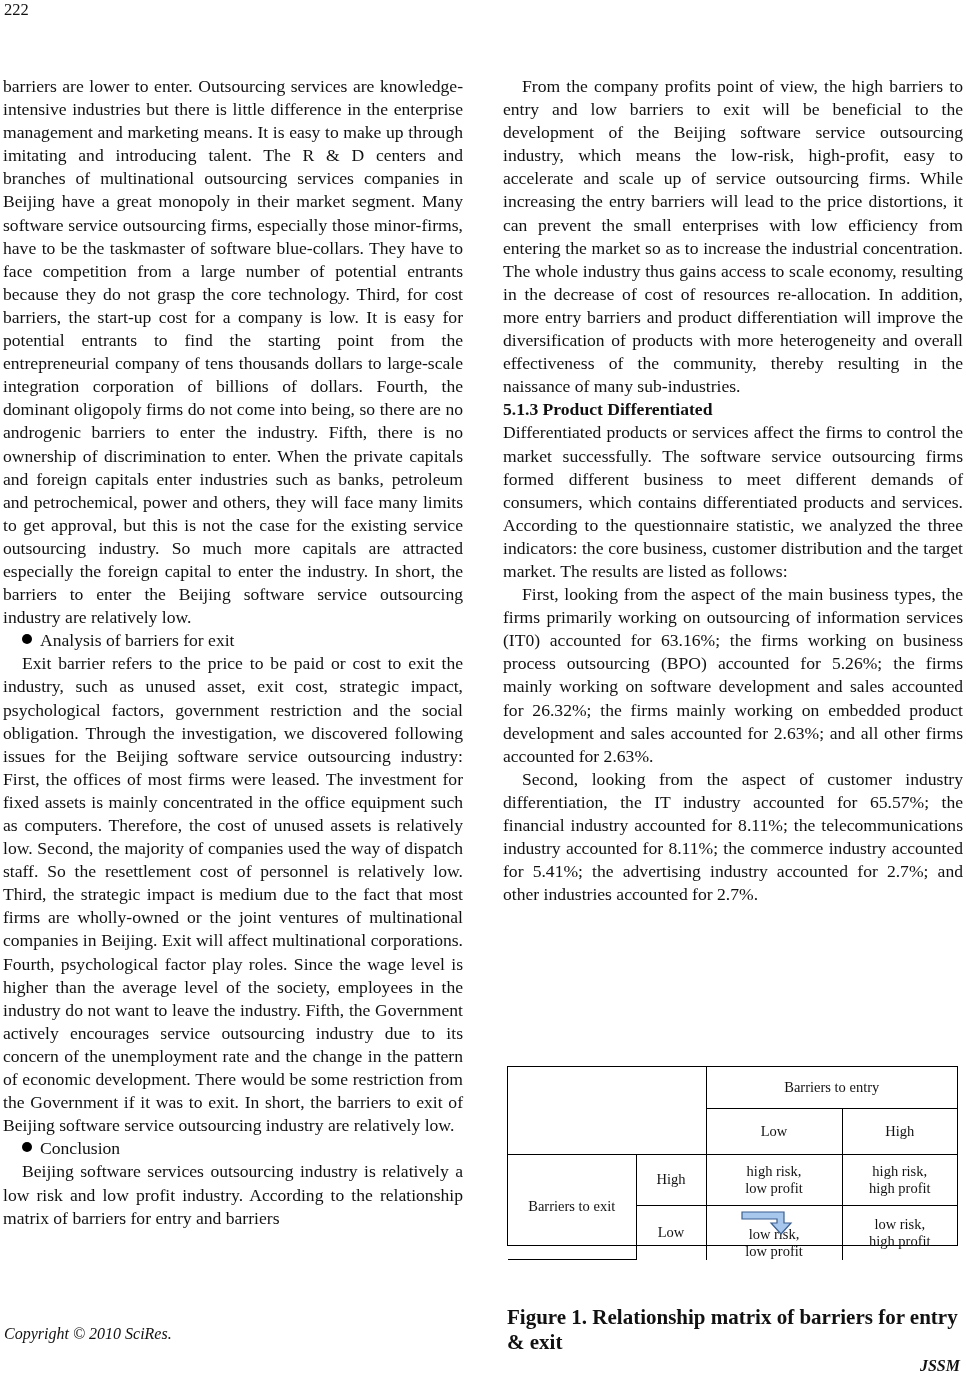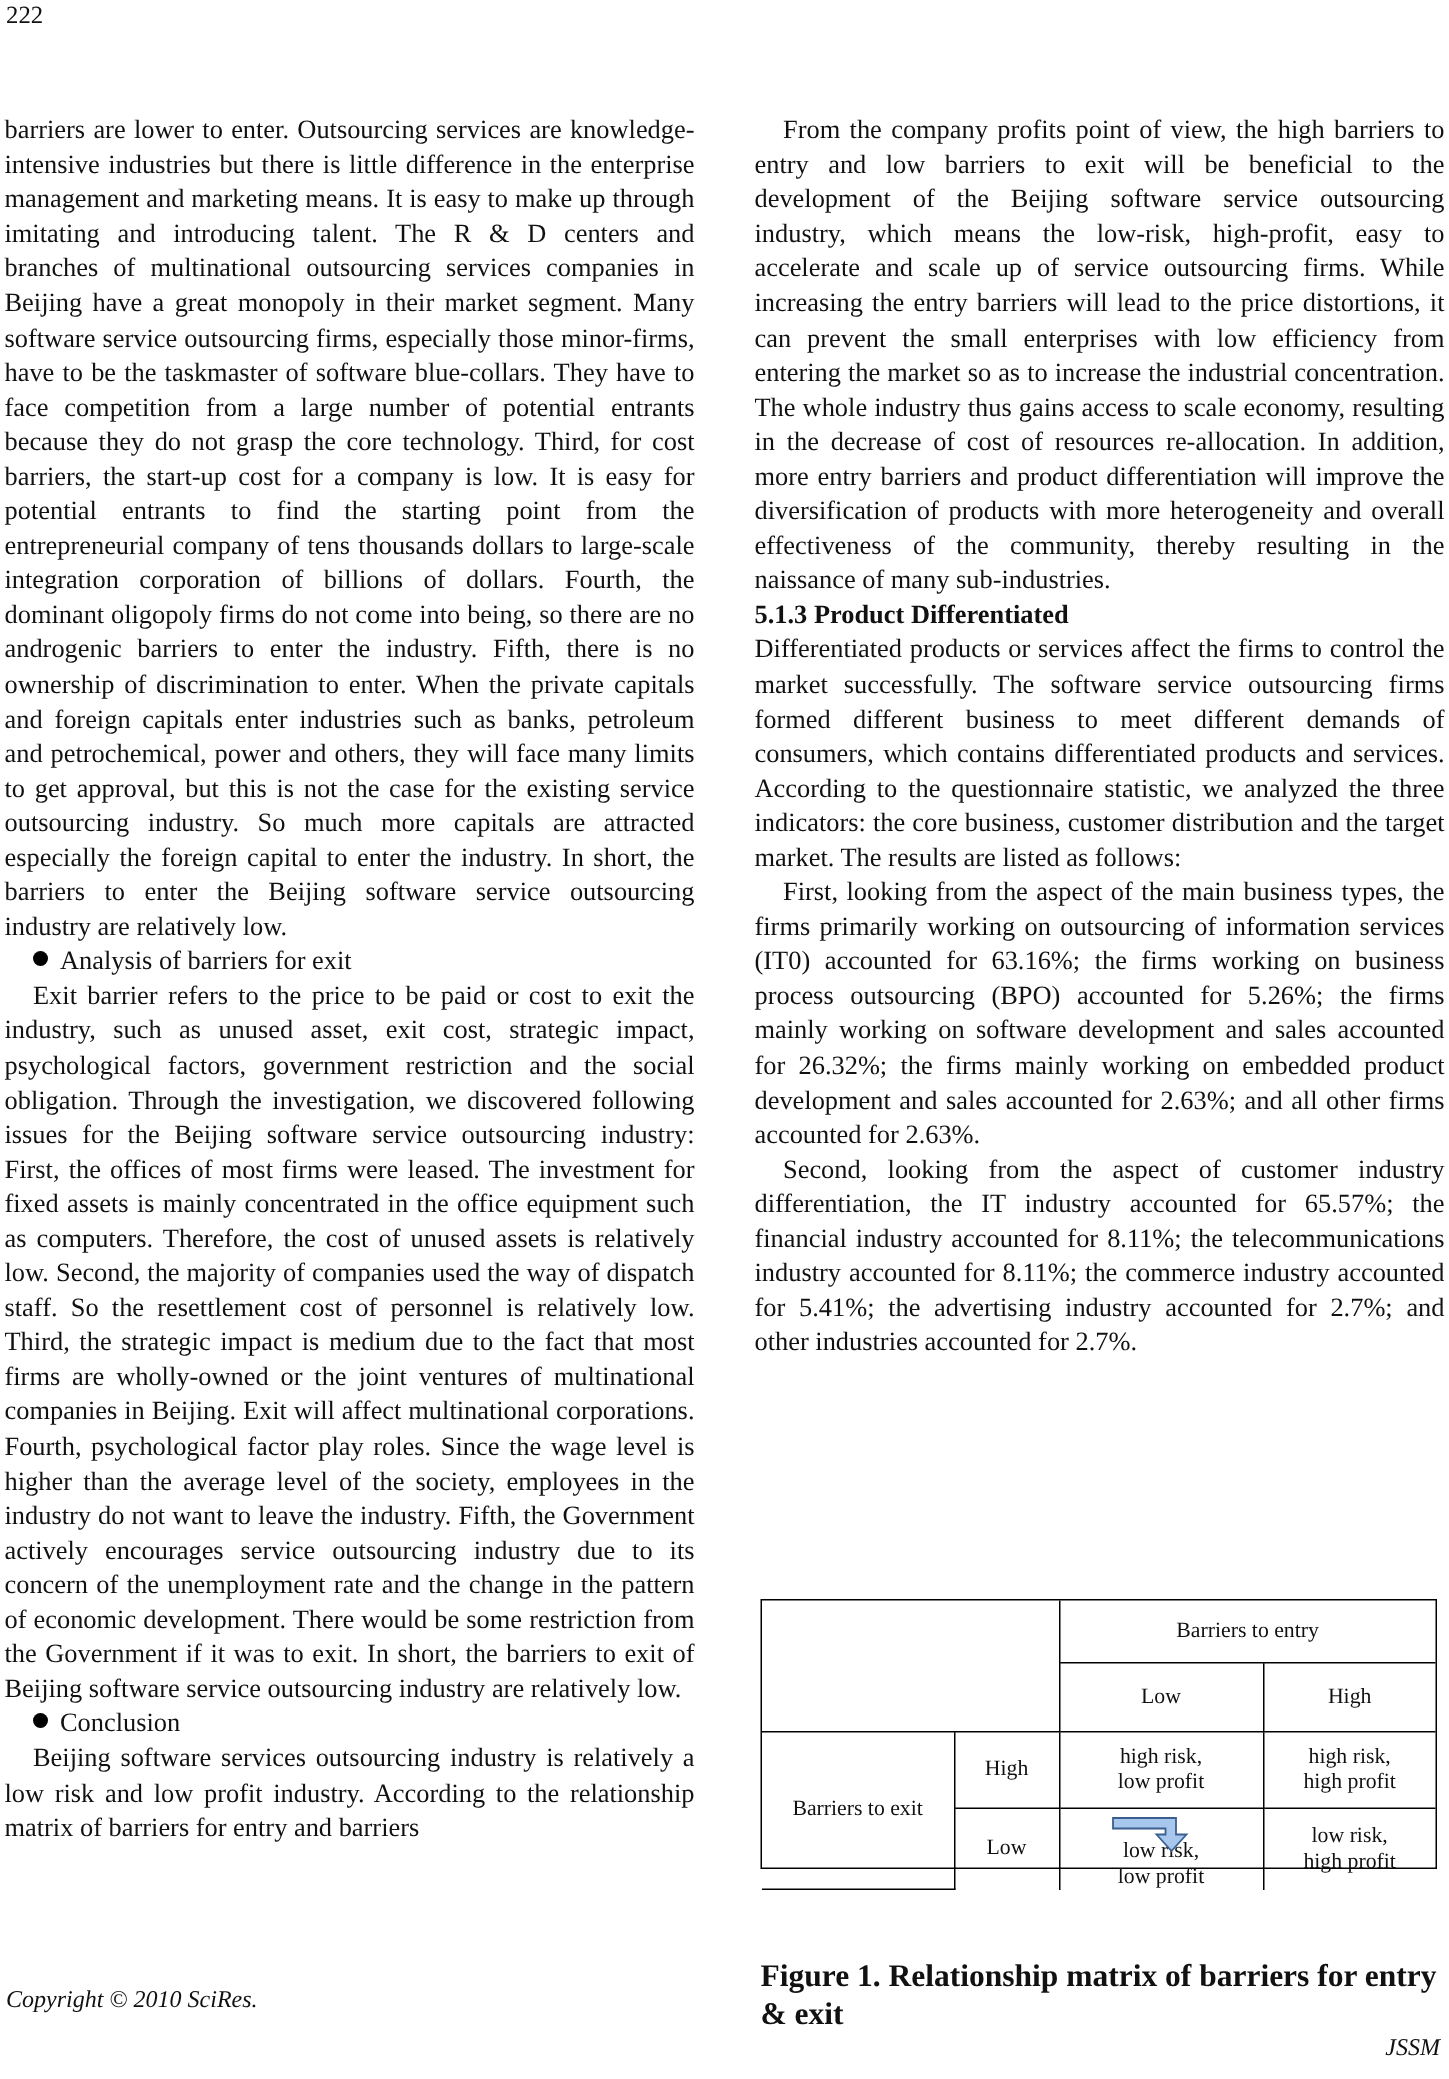--- a/index.html
+++ b/index.html
@@ -44,21 +44,21 @@
   .figure tr:last-child td { border-bottom: none; }
   .cell-arrow { position: relative; }
   .arrow-svg { position: absolute; left: 34px; top: 4px; }
   .cell-arrow .txt { display: block; margin-top: 20px; }
 
   .caption {
     position: absolute; left: 507px; top: 1305px; width: 451px;
     text-align: left; font-weight: bold; font-size: 21px;
   }
   .footer-left { position: absolute; left: 4px; top: 1325px; font-size: 16px; font-style: italic; }
-  .footer-right { position: absolute; right: 6px; top: 1357px; font-size: 16px; font-weight: normal; font-style: italic; }
+  .footer-right { position: absolute; right: 6px; top: 1357px; font-size: 16px; font-weight: bold; font-style: italic; }
 </style>
 </head>
 <body>
 
 <div class="header">
   <span class="pnum">222</span>
 </div>
 
 <div class="col left">
   <p>barriers are lower to enter. Outsourcing services are knowledge-intensive industries but there is little difference in the enterprise management and marketing means. It is easy to make up through imitating and introducing talent. The R &amp; D centers and branches of multinational outsourcing services companies in Beijing have a great monopoly in their market segment. Many software service outsourcing firms, especially those minor-firms, have to be the taskmaster of software blue-collars. They have to face competition from a large number of potential entrants because they do not grasp the core technology. Third, for cost barriers, the start-up cost for a company is low. It is easy for potential entrants to find the starting point from the entrepreneurial company of tens thousands dollars to large-scale integration corporation of billions of dollars. Fourth, the dominant oligopoly firms do not come into being, so there are no androgenic barriers to enter the industry. Fifth, there is no ownership of discrimination to enter. When the private capitals and foreign capitals enter industries such as banks, petroleum and petrochemical, power and others, they will face many limits to get approval, but this is not the case for the existing service outsourcing industry. So much more capitals are attracted especially the foreign capital to enter the industry. In short, the barriers to enter the Beijing software service outsourcing industry are relatively low.</p>

